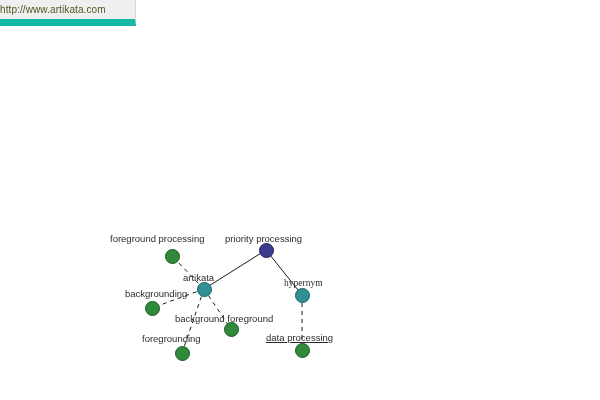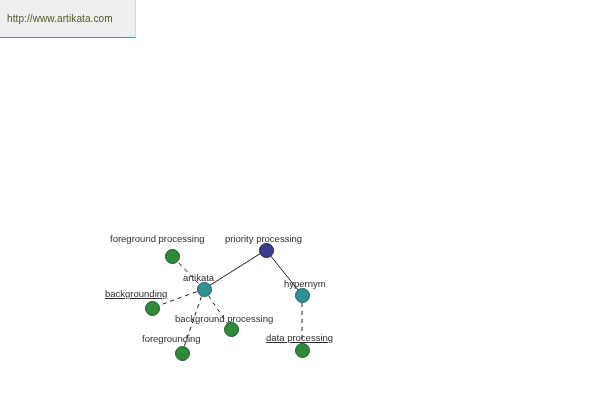--- a/index.html
+++ b/index.html
@@ -15,28 +15,27 @@
     font-family: "Liberation Sans", sans-serif;
     -webkit-font-smoothing: antialiased;
   }
 
   
   #url-bar {
     position: absolute;
     left: 0;
     top: 0;
     width: 136px;
-    height: 38px;
+    height: 26px;
     background: #efefef;
     border-right: 1px solid #d9d9d9;
-    border-bottom: 1px solid #14b8a6;
+    border-bottom: 7px solid #14b8a6;
     box-sizing: border-box;
     display: flex;
     align-items: center;
-    padding-left: 7px;
   }
   #url-bar .url-text {
     font-size: 10px;
     color: #4c5a22;
     letter-spacing: 0.1px;
     white-space: nowrap;
   }
 
   
   #graph-canvas {
@@ -101,26 +100,26 @@
       <line x1="204" y1="289" x2="152" y2="308" stroke="#1a1a1a" stroke-width="1" stroke-dasharray="4,4"></line>
       <line x1="204" y1="289" x2="182" y2="353" stroke="#1a1a1a" stroke-width="1" stroke-dasharray="4,4"></line>
       <line x1="204" y1="289" x2="231" y2="329" stroke="#1a1a1a" stroke-width="1" stroke-dasharray="4,4"></line>
       <line x1="302" y1="295" x2="302" y2="350" stroke="#1a1a1a" stroke-width="1" stroke-dasharray="4,4"></line>
     </svg>
   <div id="node-layer">
       <div class="node-label" style="left: 225px; top: 233px;">priority processing</div>
       <div class="graph-node node-root" title="priority processing" style="left: 258.5px; top: 242.5px; background: rgb(59, 59, 143);"></div>
       <div class="node-label" style="left: 183px; top: 272px;">artikata</div>
       <div class="graph-node node-relation" title="hyponym" style="left: 196.5px; top: 281.5px; background: rgb(47, 145, 147);"></div>
-      <div class="node-label" style="left: 284px; top: 278px;">hypernym</div>
+      <div class="node-label" style="left: 284px; top: 278px; font-family: Liberation Serif, serif;">hypernym</div>
       <div class="graph-node node-relation" title="hypernym" style="left: 294.5px; top: 287.5px; background: rgb(47, 145, 147);"></div>
       <div class="node-label" style="left: 110px; top: 233px;">foreground processing</div>
       <div class="graph-node node-term" title="foreground processing" style="left: 164.5px; top: 248.5px; background: rgb(47, 138, 58);"></div>
-      <div class="node-label" style="left: 105px; top: 288px; text-decoration: underline;">backgrounding</div>
+      <div class="node-label" style="left: 125px; top: 288px;">backgrounding</div>
       <div class="graph-node node-term" title="backgrounding" style="left: 144.5px; top: 300.5px; background: rgb(47, 138, 58);"></div>
       <div class="node-label" style="left: 142px; top: 333px;">foregrounding</div>
       <div class="graph-node node-term" title="foregrounding" style="left: 174.5px; top: 345.5px; background: rgb(47, 138, 58);"></div>
-      <div class="node-label" style="left: 175px; top: 313px;">background processing</div>
+      <div class="node-label" style="left: 175px; top: 313px;">background foreground</div>
       <div class="graph-node node-term" title="background processing" style="left: 223.5px; top: 321.5px; background: rgb(47, 138, 58);"></div>
       <div class="node-label" style="left: 266px; top: 332px; text-decoration: underline;">data processing</div>
       <div class="graph-node node-term" title="data processing" style="left: 294.5px; top: 342.5px; background: rgb(47, 138, 58);"></div>
     </div>
 </div>
 
 </body></html>

